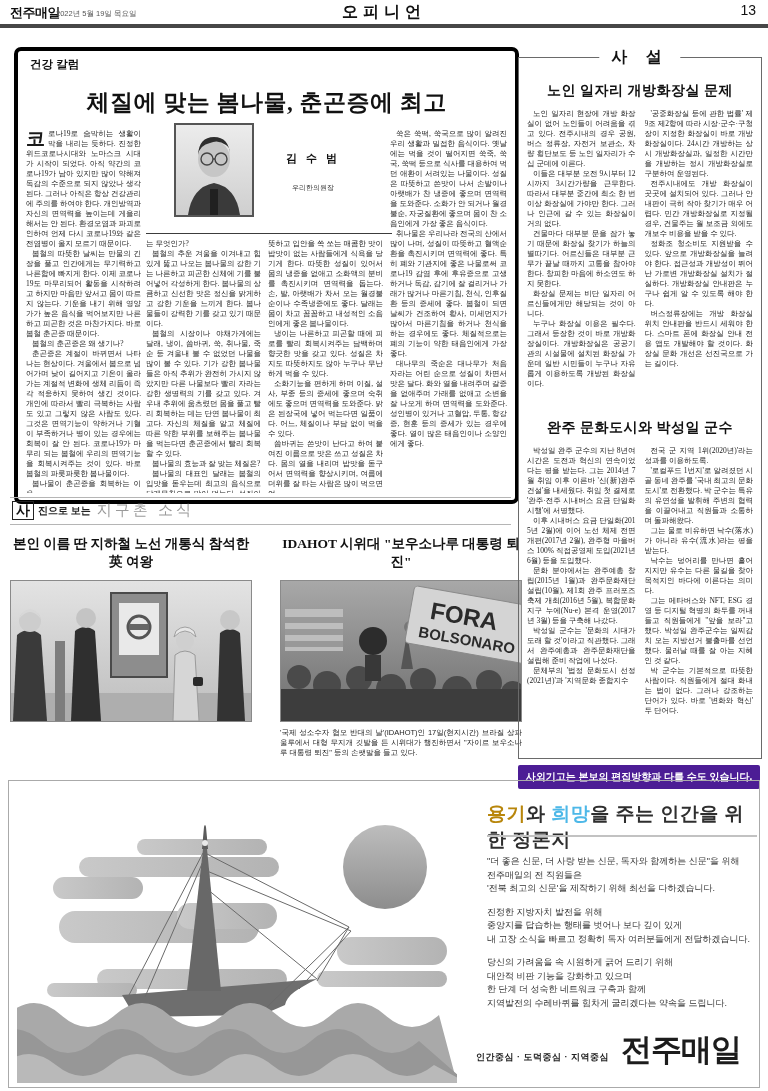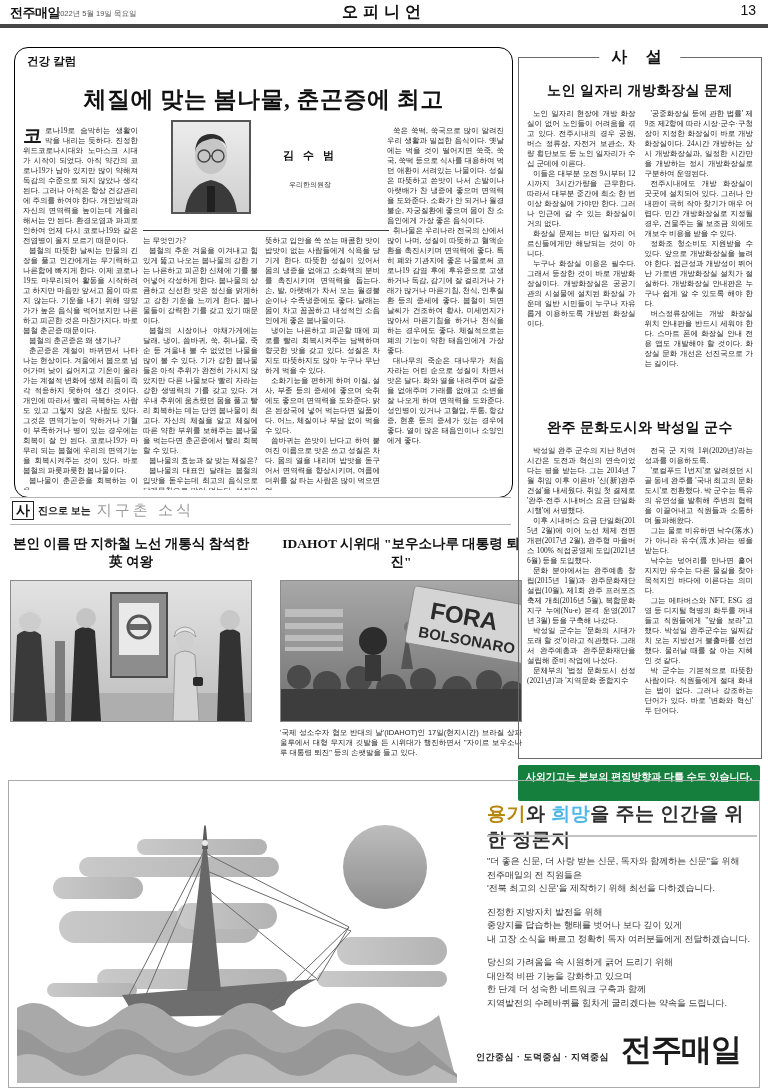--- a/index.html
+++ b/index.html
@@ -6,21 +6,21 @@
   body{width:768px;height:1091px;position:relative;font-family:"Liberation Sans",sans-serif;color:#111;overflow:hidden;}
   .serif{font-family:"Liberation Serif",serif;}
   
   #masthead{position:absolute;left:0;top:0;width:768px;height:24px;}
   #paper-name{position:absolute;left:10px;top:4px;font-size:13px;font-weight:bold;letter-spacing:-0.5px;}
   #edition-date{position:absolute;left:56px;top:9px;font-size:7.5px;color:#555;}
   #section-name{position:absolute;left:0;right:0;top:2px;text-align:center;font-size:16px;font-weight:bold;letter-spacing:5px;}
   #page-number{position:absolute;right:12px;top:2px;font-size:14px;margin-left:44px;}
   #masthead-rule{position:absolute;left:0;top:24px;width:768px;height:4px;background:#474747;}
   
-  #health-box{position:absolute;left:14px;top:47px;width:497px;height:449px;border:1px solid #000000;border-radius:14px;overflow:hidden;}
+  #health-box{position:absolute;left:14px;top:47px;width:497px;height:449px;border:4px solid #000000;border-radius:7px;overflow:hidden;}
   #health-kicker{position:absolute;left:12px;top:6px;font-size:11.5px;font-weight:bold;}
   #health-title{position:absolute;left:0;right:0;top:36px;text-align:center;font-size:23px;font-weight:bold;letter-spacing:0.5px;}
   .ncol{position:absolute;overflow:hidden;font-family:"Liberation Serif",serif;font-size:7.5px;line-height:10px;text-align:justify;word-break:break-all;color:#1a1a1a;}
   .ncol p{margin:0;text-indent:6px;}
   .ncol p.noindent{text-indent:0;}
   #h-col1{left:8px;top:78px;width:115px;height:364px;}
   #h-col2{left:128px;top:188px;width:115px;height:254px;}
   #h-col3{left:250px;top:188px;width:115px;height:254px;}
   #h-col4{left:372px;top:78px;width:117px;height:364px;}
   .dropcap{float:left;font-size:19px;font-weight:bold;line-height:19px;margin:0 3px 0 0;}
@@ -43,21 +43,21 @@
   #editorial-box{position:absolute;left:518px;top:57px;width:242px;height:700px;border:1.5px solid #6a6a6a;}
   #editorial-label{position:absolute;left:50%;top:-11px;transform:translateX(-50%);background:#fff;padding:0 12px;font-size:16px;font-weight:bold;letter-spacing:7px;white-space:nowrap;}
   .ed-title{margin:0;text-align:center;font-family:"Liberation Serif",serif;font-size:14px;font-weight:bold;letter-spacing:0.5px;}
   #ed1-title{margin-top:24px;}
   #ed2-title{margin-top:14px;}
   .ed-cols{display:flex;gap:9px;margin:9px 8px 0;}
   .ed-col{flex:1;overflow:hidden;font-family:"Liberation Serif",serif;font-size:7.5px;line-height:10px;text-align:justify;word-break:break-all;color:#1a1a1a;}
   .ed-col p{margin:0;text-indent:6px;}
   #ed1-cols .ed-col{height:296px;}
   #ed2-cols .ed-col{height:292px;}
-  #disclaimer-banner{position:absolute;left:518px;top:765px;width:242px;height:36px;background:#15803d;color:#fff;font-size:10px;font-weight:bold;text-align:center;line-height:24px;border-radius:2px;}
+  #disclaimer-banner{position:absolute;left:518px;top:765px;width:242px;height:24px;background:#4c1d95;color:#fff;font-size:10px;font-weight:bold;text-align:center;line-height:24px;border-radius:2px;}
   
   #promo-box{position:absolute;left:8px;top:780px;width:750px;height:306px;border:1px solid #aaaaaa;overflow:hidden;}
   #promo-illustration{position:absolute;left:8px;top:38px;}
   #promo-title{position:absolute;left:478px;top:20px;font-size:19px;font-weight:bold;color:#2e2e2e;letter-spacing:0.5px;}
   #promo-rule{position:absolute;left:478px;top:54px;width:270px;height:2px;background:#c2c2c2;}
   #promo-paragraphs{position:absolute;left:478px;top:74px;width:272px;font-size:9px;line-height:13.5px;color:#333;}
   #promo-paragraphs p{margin:0 0 10px;white-space:pre-line;}
   #promo-bottom{position:absolute;right:18px;bottom:16px;display:flex;align-items:baseline;gap:12px;}
   #promo-slogan{font-size:9px;font-weight:bold;color:#222;letter-spacing:0.5px;}
   #promo-logo{font-size:31px;font-weight:900;color:#1c1c1c;letter-spacing:-1px;}
@@ -212,20 +212,21 @@
 </div>
 
 <div id="editorial-box">
   <div id="editorial-label">사 설</div>
 
   <h3 id="ed1-title" class="ed-title">노인 일자리 개방화장실 문제</h3>
   <div id="ed1-cols" class="ed-cols">
     <div class="ed-col">
       <p>노인 일자리 현장에 개방 화장실이 없어 노인들이 어려움을 겪고 있다. 전주시내의 경우 공원, 버스 정류장, 자전거 보관소, 차량 횡단보도 등 노인 일자리가 수 십 군데에 이른다.</p>
       <p>이들은 대부분 오전 9시부터 12시까지 3시간가량을 근무한다. 따라서 대부분 중간에 최소 한 번 이상 화장실에 가야만 한다. 그러나 인근에 갈 수 있는 화장실이 거의 없다.</p>
+      <p>건물마다 대부분 문을 잠가 놓기 때문에 화장실 찾기가 하늘의 별따기다. 어르신들은 대부분 근무가 끝날 때까지 고통을 참아야 한다. 창피한 마음에 하소연도 하지 못한다.</p>
       <p>화장실 문제는 비단 일자리 어르신들에게만 해당되는 것이 아니다.</p>
       <p>누구나 화장실 이용은 필수다. 그래서 등장한 것이 바로 개방화장실이다. 개방화장실은 공공기관의 시설물에 설치된 화장실 가운데 일반 시민들이 누구나 자유롭게 이용하도록 개방된 화장실이다.</p>
     </div>
     <div class="ed-col">
       <p>'공중화장실 등에 관한 법률' 제9조 제2항에 따라 시장·군수·구청장이 지정한 화장실이 바로 개방화장실이다. 24시간 개방하는 상시 개방화장실과, 일정한 시간만을 개방하는 정시 개방화장실로 구분하여 운영된다.</p>
       <p>전주시내에도 개방 화장실이 곳곳에 설치되어 있다. 그러나 안내판이 극히 작아 찾기가 매우 어렵다. 민간 개방화장실로 지정될 경우, 건물주는 월 보조금 외에도 개보수 비용을 받을 수 있다.</p>
       <p>정화조 청소비도 지원받을 수 있다. 앞으로 개방화장실을 늘려야 한다. 접근성과 개방성이 뛰어난 가로변 개방화장실 설치가 절실하다. 개방화장실 안내판은 누구나 쉽게 알 수 있도록 해야 한다.</p>
       <p>버스정류장에는 개방 화장실 위치 안내판을 반드시 세워야 한다. 스마트 폰에 화장실 안내 전용 앱도 개발해야 할 것이다. 화장실 문화 개선은 선진국으로 가는 길이다.</p>
     </div>
   </div>

